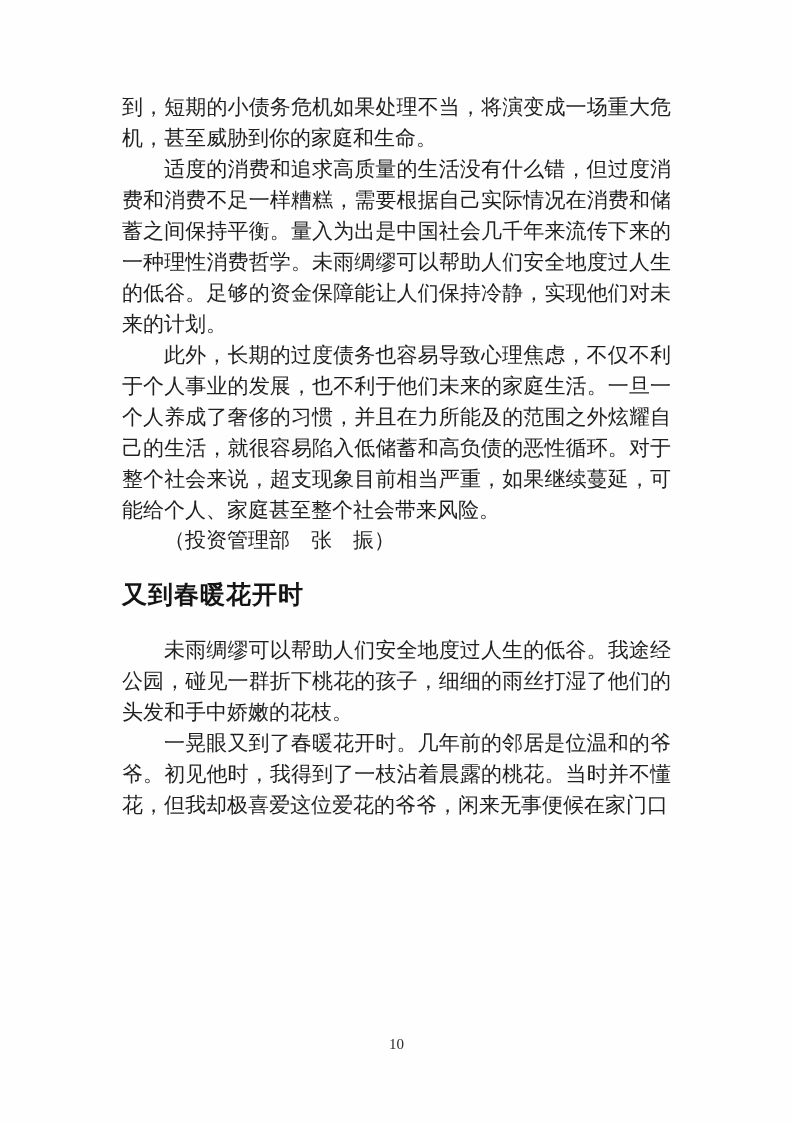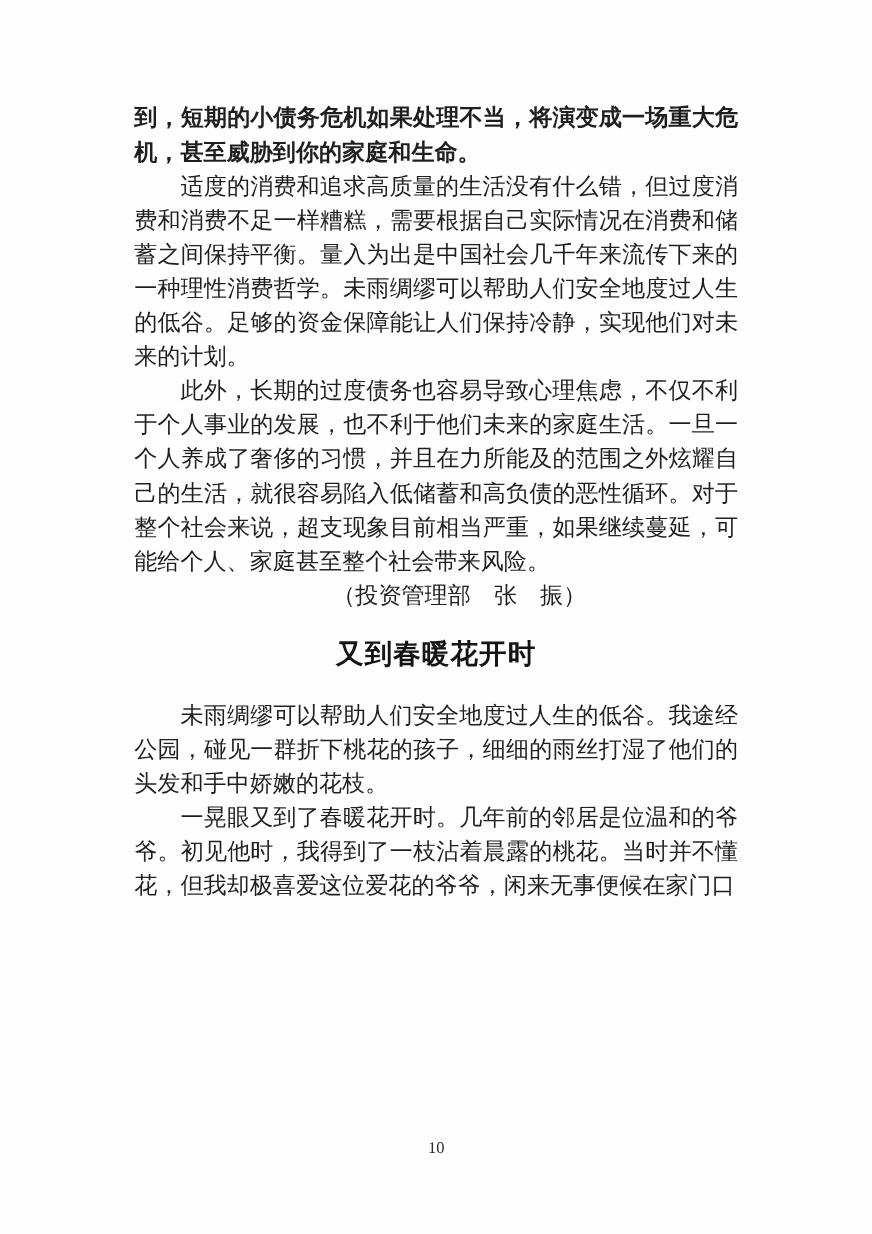--- a/index.html
+++ b/index.html
@@ -28,37 +28,35 @@
     text-align: justify;
     color: #1f1f1f;
   }
   .content p {
     margin: 0;
     padding: 0;
     text-indent: 2em;
   }
   .content p.continuation {
     text-indent: 0;
-    font-weight: bold;
   }
   .byline {
     margin: 0;
     text-indent: 0;
-    text-align: center;
-    font-family: Liberation Serif, serif;
+    text-align: left;
+    font-family: Liberation Mono, monospace;
     font-size: 21px;
     line-height: 31px;
   }
   .article-title {
     margin: 20px 0 22px 0;
     font-family: "DejaVu Sans", "Liberation Sans", sans-serif;
     font-weight: 700;
     font-size: 25px;
     line-height: 36px;
-    text-align: center;
     text-indent: 0 !important;
     color: #141414;
     letter-spacing: 1px;
   }
   .page-number {
     position: absolute;
     top: 1036px;
     left: 0;
     width: 100%;
     text-align: center;

